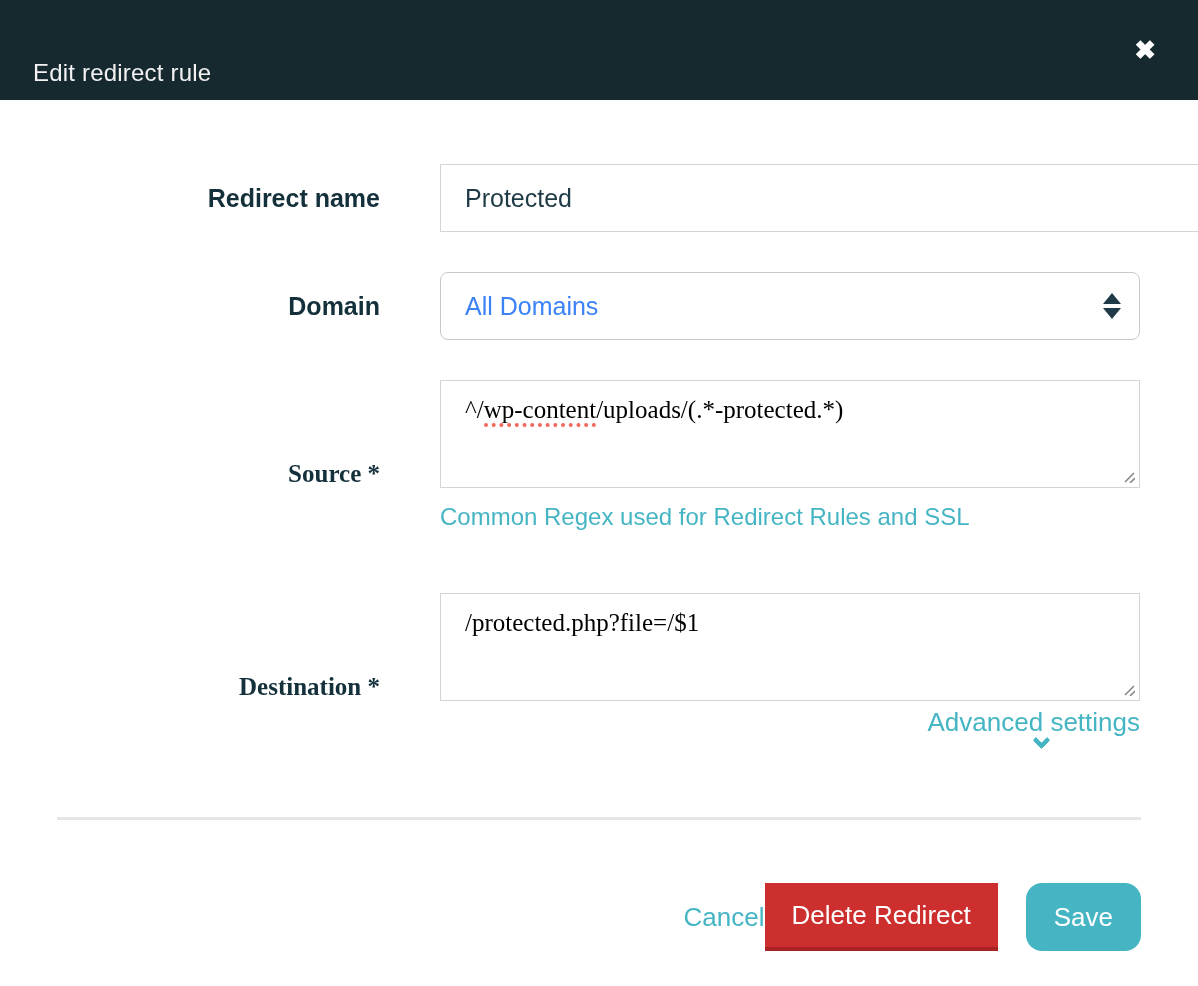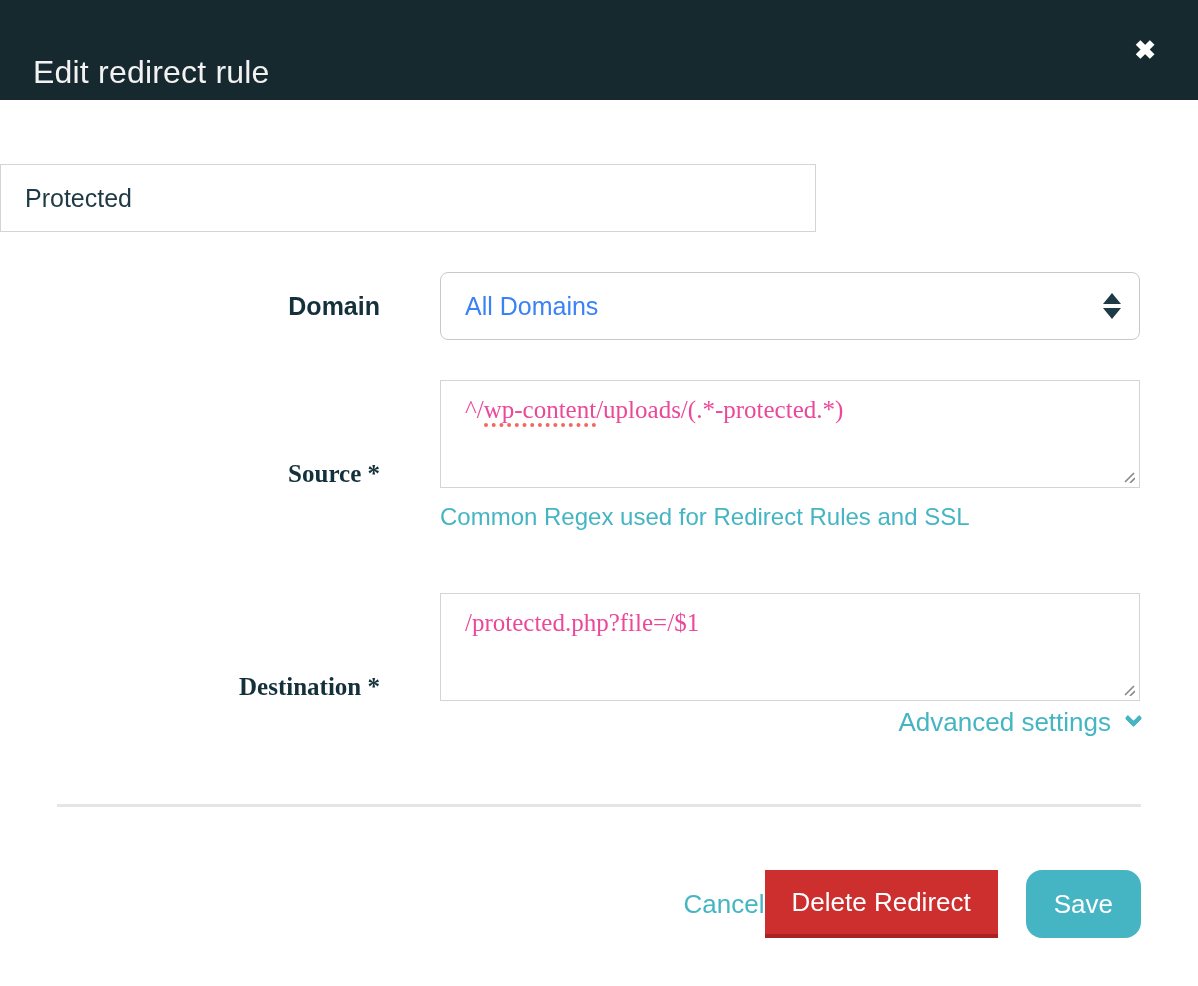--- a/index.html
+++ b/index.html
@@ -5,21 +5,21 @@
   * { box-sizing: border-box; margin: 0; padding: 0; }
   html, body { width: 1198px; height: 986px; background: #ffffff; }
   body { font-family: "Liberation Sans", sans-serif; color: #16323d; }
 
   
   .modal-header {
     width: 100%; height: 100px; background: #16292f;
     display: flex; align-items: center; justify-content: space-between;
     padding: 0 38px 0 33px;
   }
-  .modal-title { color: #f3f1f2; font-size: 32px; font-weight: 400; letter-spacing: 0.2px; margin-top: 45px; }
+  .modal-title { color: #f3f1f2; font-size: 24px; font-weight: 400; letter-spacing: 0.2px; margin-top: 45px; }
   .close-btn {
     background: none; border: none; color: #ffffff; font-size: 26px; font-weight: 700;
     cursor: pointer; line-height: 1; padding: 4px;
   }
 
   
   .modal-body { padding-top: 64px; }
   .form-row { display: flex; align-items: center; margin-bottom: 40px; }
   .form-row.top-align { align-items: flex-end; font-family: Liberation Serif, serif; }
   .form-row.top-align .field-label { padding-top: 20px; }
@@ -42,35 +42,35 @@
   }
   .select-arrows {
     position: absolute; right: 18px; top: 50%; transform: translateY(-50%);
     display: flex; flex-direction: column; gap: 4px; align-items: center;
   }
   .arrow-up   { width: 0; height: 0; border-left: 9px solid transparent; border-right: 9px solid transparent; border-bottom: 11px solid #1d3a46; }
   .arrow-down { width: 0; height: 0; border-left: 9px solid transparent; border-right: 9px solid transparent; border-top: 11px solid #1d3a46; }
 
   .textarea-box {
     width: 700px; height: 108px; border: 1px solid #d4d4d4; background: #fff;
-    font-size: 25px; color: #ec4899; padding: 15px 24px; position: relative;
+    font-size: 25px; color: #000000; padding: 15px 24px; position: relative;
     cursor: text; white-space: nowrap; overflow: hidden;
   }
   .resize-grip { position: absolute; right: 4px; bottom: 4px; cursor: nwse-resize; line-height: 0; }
 
   .misspelled { border-bottom: 4px dotted #f2685c; padding-bottom: 0px; }
 
   .help-link-row { display: flex; margin-top: -25px; margin-bottom: 62px; }
   .help-link-row .spacer { width: 440px; }
   .link { color: #45b5c4; font-size: 24px; text-decoration: none; cursor: pointer; }
 
   .advanced-row { display: flex; margin-top: -34px; }
   .advanced-row .spacer { width: 440px; }
   .advanced-row .field-col { text-align: right; }
-  .advanced-link { font-size: 26px; font-weight: 400; display: inline-flex; align-items: center; }
+  .advanced-link { font-size: 26px; font-weight: 400; display: inline-flex; align-items: center; flex-direction: column; }
   .chevron-down {
     display: inline-block; width: 13px; height: 13px;
     border-right: 5px solid #45b5c4; border-bottom: 5px solid #45b5c4;
     border-radius: 3px; transform: rotate(45deg) translate(-3px, -3px);
     margin-left: 16px;
   }
 
   
   .divider { height: 3px; background: #e5e5e5; margin: 66px 57px 0 57px; }
   .modal-footer {
@@ -91,20 +91,21 @@
 <div class="modal">
 
   <div class="modal-header">
     <div class="modal-title">Edit redirect rule</div>
     <button class="close-btn">✖</button>
   </div>
 
   <div class="modal-body">
 
     <div class="form-row">
+      <div class="field-label">Redirect name</div>
       <div class="field-col">
         <input class="text-input" type="text" value="Protected" style="">
       </div>
     </div>
 
     <div class="form-row">
       <div class="field-label">Domain</div>
       <div class="field-col">
         <div class="select-box">
           <span>All Domains</span>

